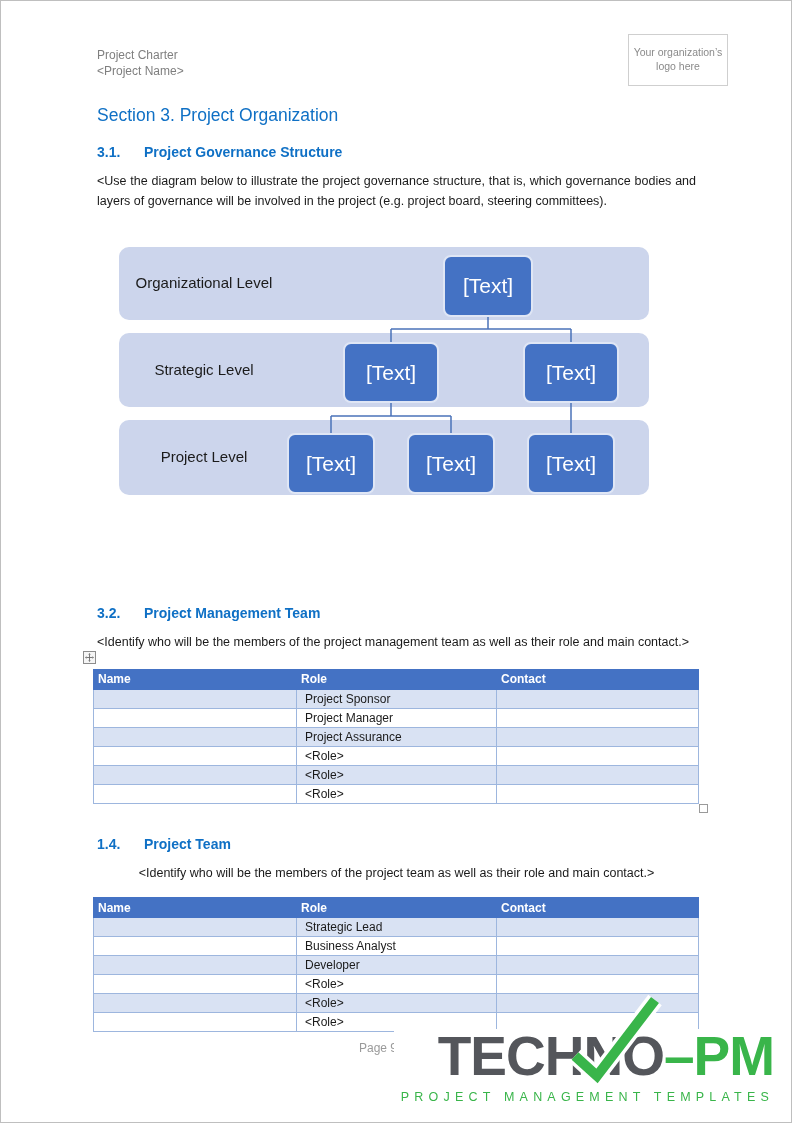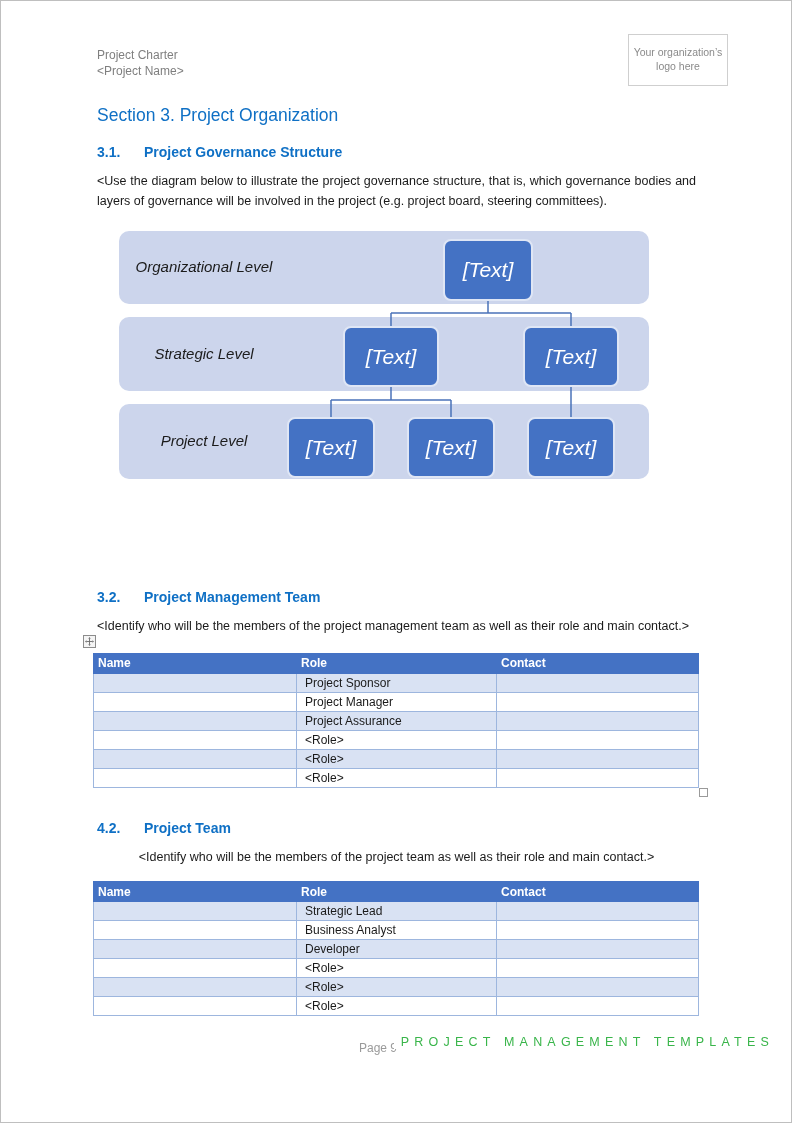--- a/index.html
+++ b/index.html
@@ -22,21 +22,21 @@
     border:1px solid #cfcfcf;display:flex;align-items:center;justify-content:center;
     text-align:center;font-size:10.5px;line-height:1.3;color:#8a8a8a;padding:2px;box-sizing:border-box;
   }
   h1.sec{margin:26px 0 0 0;font-size:17.5px;font-weight:normal;color:#0f70c5;}
   .sub{margin-top:18px;font-size:14px;font-weight:bold;color:#0f70c5;}
   .sub .num{display:inline-block;width:47px;}
   p.body{margin:12px 0 0 0;font-size:12.5px;line-height:19.5px;text-align:justify;}
   p.body.single{text-align:center;}
 
   
-  .diagram{position:relative;margin-top:20px;margin-left:22px;width:530px;height:318px;font-style:italic;}
+  .diagram{position:relative;margin-top:36px;margin-left:22px;width:530px;height:318px;}
   .band{position:absolute;left:0;width:530px;background:#ccd5ec;border-radius:10px;}
   .band.b1{top:0;height:73px;}
   .band.b2{top:86px;height:74px;}
   .band.b3{top:173px;height:75px;}
   .band-label{
     position:absolute;left:10px;width:150px;top:50%;transform:translateY(-50%);
     text-align:center;font-size:15px;line-height:1.35;color:#1b1b1b;
   }
   .node{
     position:absolute;background:#4472c4;border:2px solid #dfe6f5;border-radius:8px;
@@ -190,21 +190,21 @@
             <td></td>
             <td>&lt;Role&gt;</td>
             <td></td>
           </tr>
       </tbody>
     </table>
     <div class="resize-handle"></div>
   </div>
 
   <div class="sub" style="margin-top:32px;">
-    <span class="num">4.2.</span><span>Project Team</span>
+    <span class="num">1.4.</span><span>Project Team</span>
   </div>
   <p class="body single">&lt;Identify who will be the members of the project team as well as their role and main contact.&gt;</p>
 
   <div class="tbl-wrap t2">
     <table class="team">
       <colgroup>
           <col style="width:203px">
           <col style="width:200px">
           <col style="width:202px">
         </colgroup>
@@ -246,16 +246,25 @@
             <td>&lt;Role&gt;</td>
             <td></td>
           </tr>
       </tbody>
     </table>
   </div>
 
   <div class="page-num">Page 9</div>
 
   <div class="brand-logo">
+    <div class="logo-word">
+      <span>TECH</span>
+        <span class="n-wrap"><span>N</span><svg class="check-svg" viewBox="0 0 92 88">
+            <polyline points="8,52 30,72 88,-4" fill="none" stroke="#ffffff" stroke-width="17"></polyline>
+            <polyline points="8,52 30,72 88,-4" fill="none" stroke="#39b54a" stroke-width="10"></polyline>
+          </svg></span>
+        <span>O</span>
+        <span class="green">–PM</span>
+    </div>
     <div class="logo-tagline">PROJECT MANAGEMENT TEMPLATES</div>
   </div>
 
 </div>
 
 </body></html>

